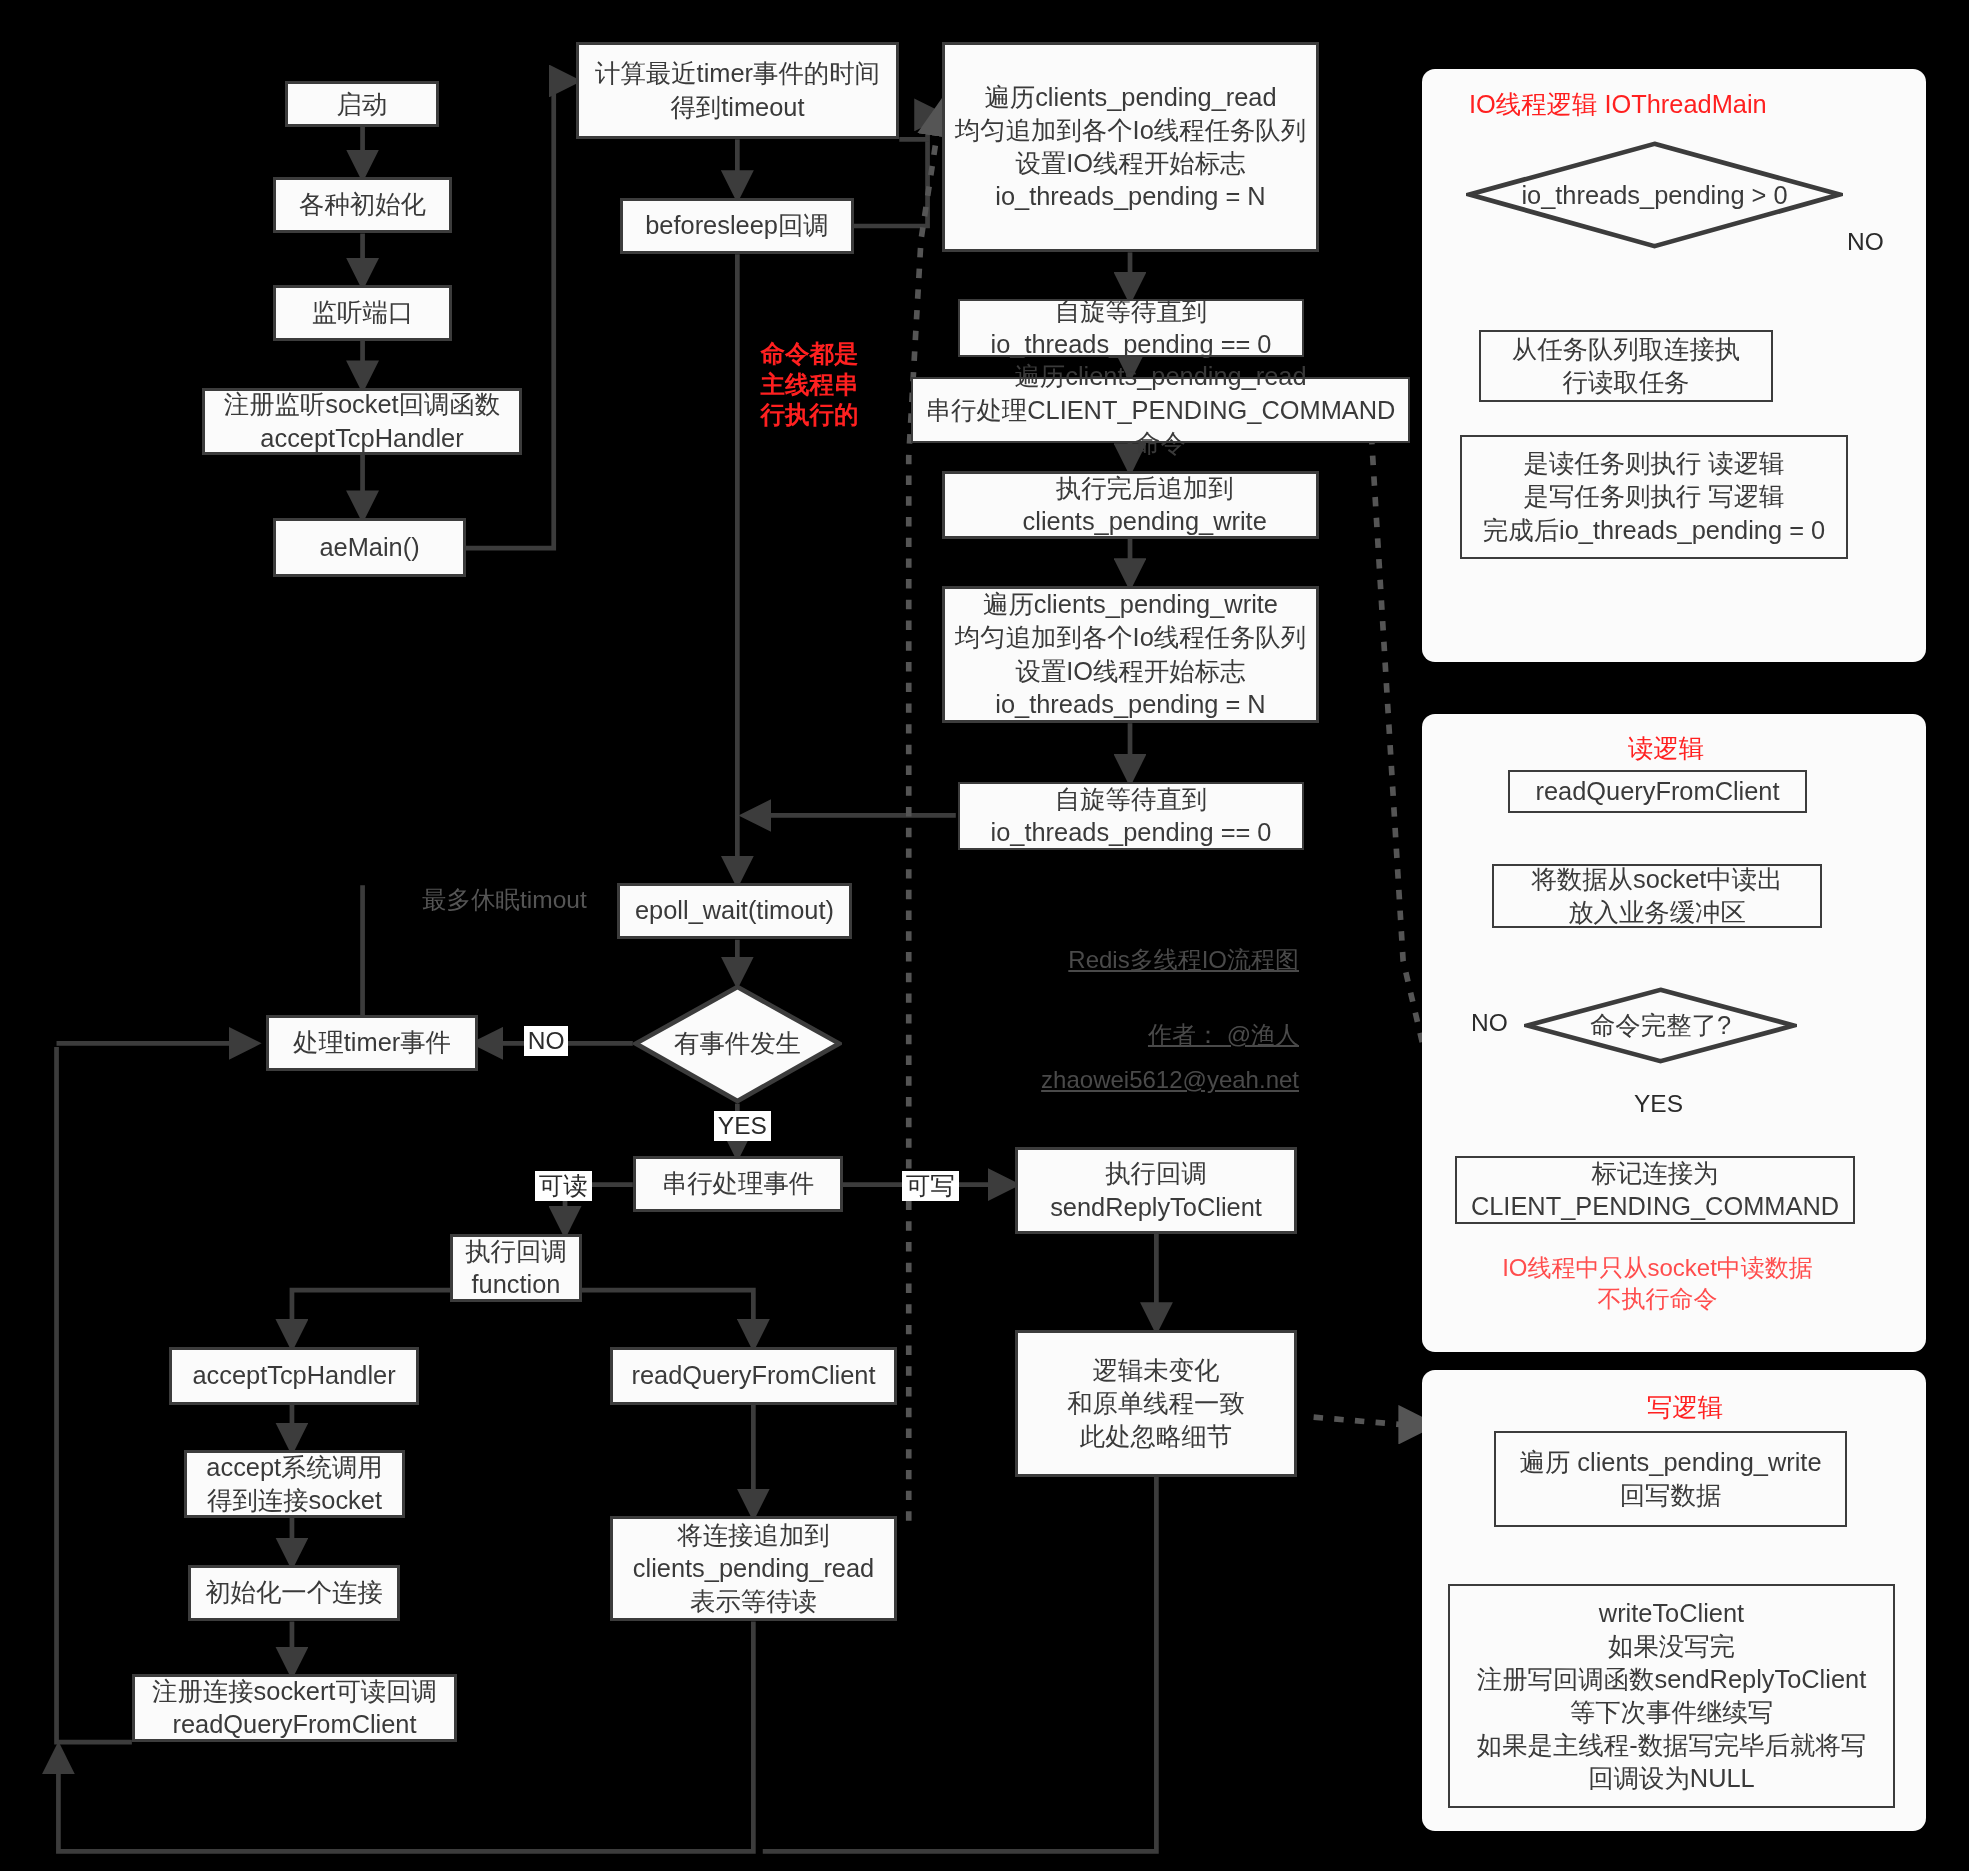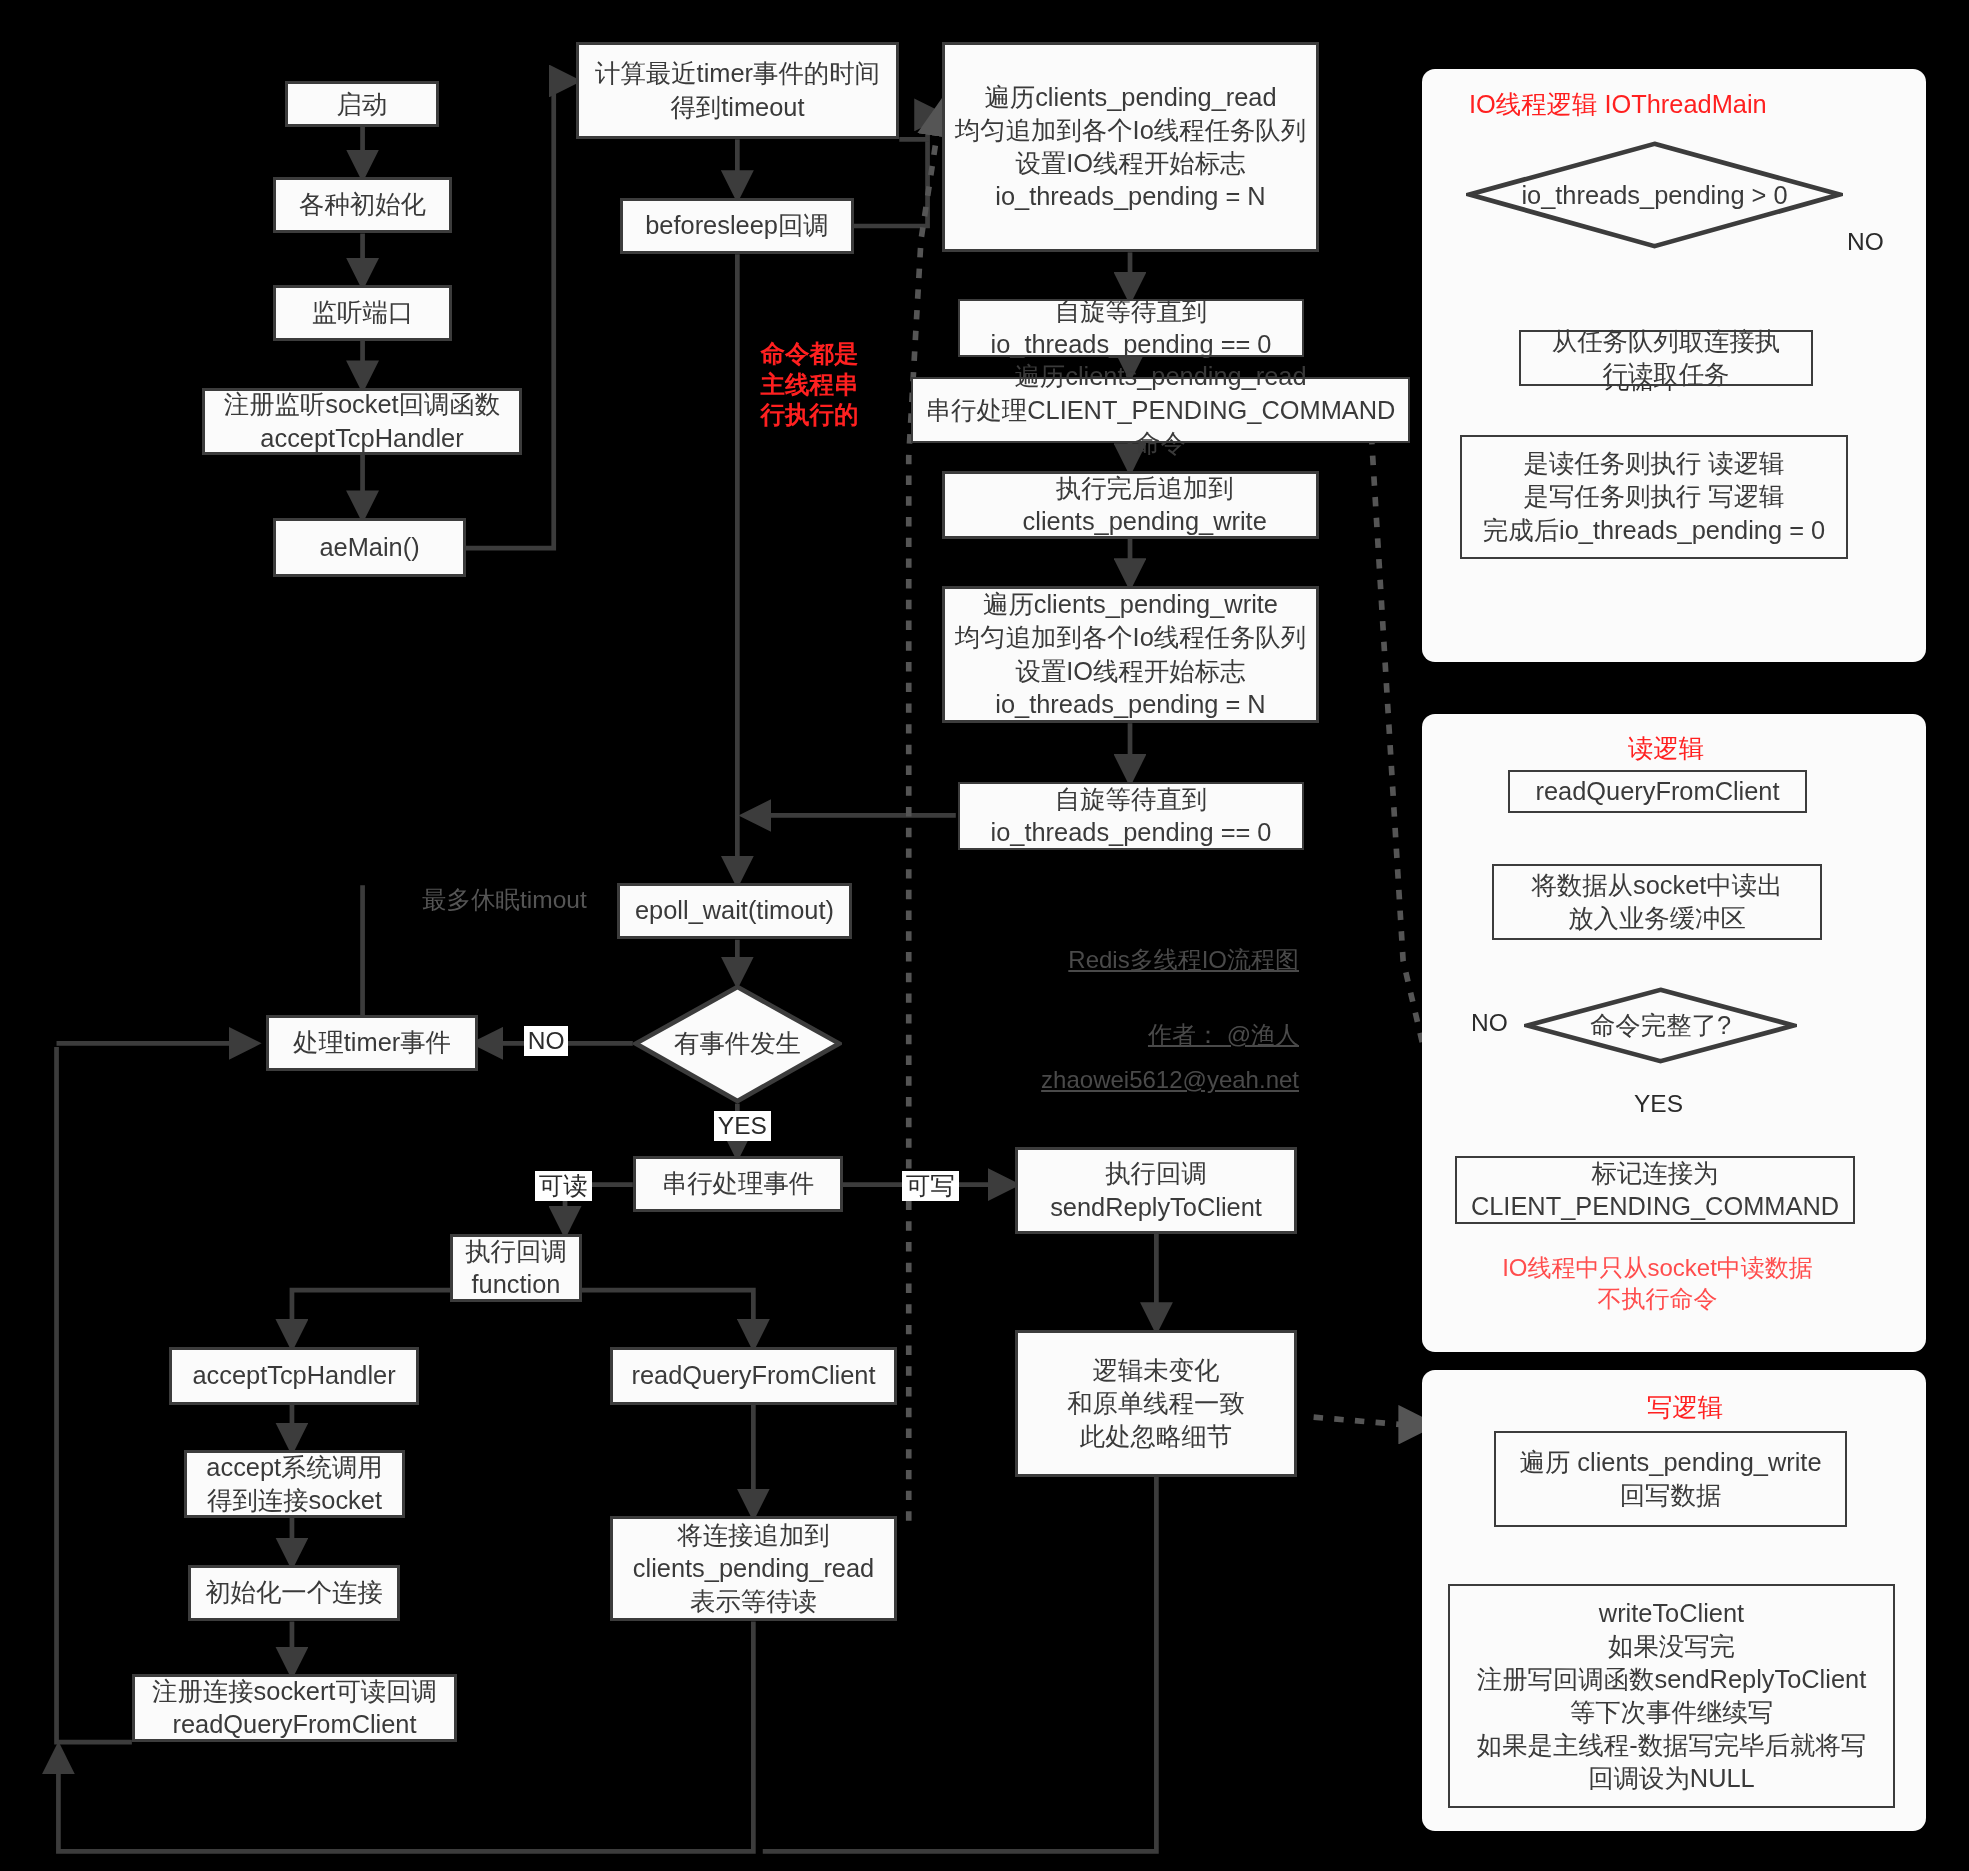--- a/index.html
+++ b/index.html
@@ -334,34 +334,34 @@
     <svg width="377" height="108" viewBox="0 0 400 115">
       <polygon points="200,3 397,57 200,112 3,57" fill="#fbfbfb" stroke="#3c3c3c" stroke-width="5"></polygon>
     </svg>
     <div class="diamond-text">io_threads_pending &gt; 0</div>
   </div>
 
   <div class="plain-label" style="left:1847px; top:228px;">NO</div>
 
   <div class="plain-label" style="left:1601px; top:363px; background:#fbfbfb; padding:0 3.8px;">死循环</div>
 
-  <div class="node thin" style="left:1519px; top:330px; width:294px; height:56px;">从任务队列取连接执
+  <div class="node thin" style="left:1479px; top:330px; width:294px; height:72px;">从任务队列取连接执
 行读取任务</div>
 
   <div class="node thin" style="left:1460px; top:435px; width:388px; height:124px;">是读任务则执行  读逻辑
 是写任务则执行  写逻辑
 完成后io_threads_pending = 0</div>
 
   <div class="panel" style="left:1422px; top:714px; width:504px; height:638px;"></div>
 
   <div class="panel-title" style="left:1525px; top:733px; width:282px;">读逻辑</div>
 
   <div class="node thin" style="left:1508px; top:770px; width:299px; height:43px;">readQueryFromClient</div>
 
-  <div class="node thin" style="left:1492px; top:864px; width:330px; height:76px;">将数据从socket中读出
+  <div class="node thin" style="left:1492px; top:864px; width:330px; height:64px;">将数据从socket中读出
 放入业务缓冲区</div>
 
   <div class="diamond-wrap" style="left:1524px; top:987px; width:273px; height:77px;">
     <svg width="273" height="77" viewBox="0 0 290 82">
       <polygon points="145,3 287,41 145,79 3,41" fill="#fbfbfb" stroke="#3c3c3c" stroke-width="5"></polygon>
     </svg>
     <div class="diamond-text">命令完整了?</div>
   </div>
 
   <div class="plain-label" style="left:1471px; top:1009px;">NO</div>

